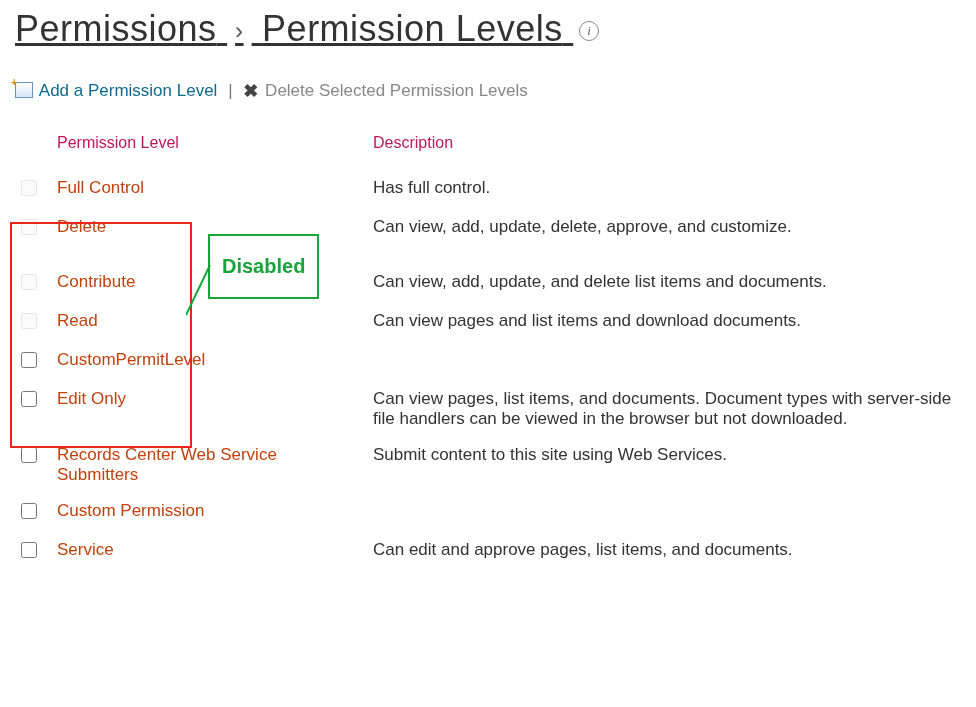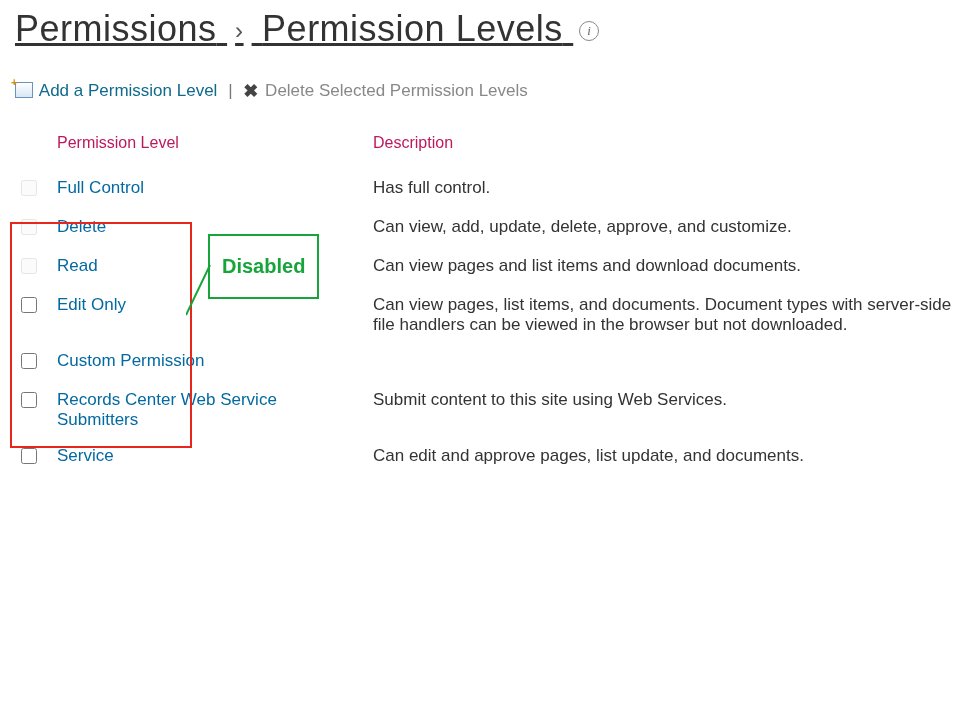--- a/index.html
+++ b/index.html
@@ -108,21 +108,21 @@
   }
   .tbl td.cb {
     width: 22px;
     padding-left: 6px;
     padding-right: 6px;
   }
   .tbl td.nm {
     width: 300px;
   }
   .tbl td.nm a {
-    color: #0369a1;
+    color: #c2410c;
     text-decoration: none;
     text-align: center;
   }
   input[type="checkbox"] {
     width: 16px;
     height: 16px;
     margin: 2px 0 0 0;
     accent-color: #555;
   }
   input[type="checkbox"]:disabled {
@@ -191,43 +191,53 @@
           <td class="cb"><input type="checkbox" disabled="" style=""></td>
           <td class="nm"><a href="#">Full Control</a></td>
           <td>Has full control.</td>
         </tr>
         <tr>
           <td class="cb"><input type="checkbox" disabled="" style=""></td>
           <td class="nm"><a href="#">Delete</a></td>
           <td>Can view, add, update, delete, approve, and customize.</td>
         </tr>
         <tr>
+          <td class="cb" style="padding-top: 24px;"><input type="checkbox" disabled="" style=""></td>
+          <td class="nm" style="padding-top: 24px;"><a href="#">Contribute</a></td>
+          <td style="padding-top: 24px;">Can view, add, update, and delete list items and documents.</td>
+        </tr>
+        <tr>
           <td class="cb"><input type="checkbox" disabled="" style=""></td>
           <td class="nm"><a href="#">Read</a></td>
           <td>Can view pages and list items and download documents.</td>
         </tr>
         <tr>
           <td class="cb"><input type="checkbox" style=""></td>
+          <td class="nm"><a href="#">CustomPermitLevel</a></td>
+          <td></td>
+        </tr>
+        <tr>
+          <td class="cb"><input type="checkbox" style=""></td>
           <td class="nm"><a href="#">Edit Only</a></td>
           <td>Can view pages, list items, and documents. Document types with server-side file handlers can be viewed in the browser but not downloaded.</td>
         </tr>
         <tr>
           <td class="cb"><input type="checkbox" style=""></td>
+          <td class="nm"><a href="#">Records Center Web Service Submitters</a></td>
+          <td>Submit content to this site using Web Services.</td>
+        </tr>
+        <tr>
+          <td class="cb"><input type="checkbox" style=""></td>
           <td class="nm"><a href="#">Custom Permission</a></td>
           <td></td>
         </tr>
         <tr>
           <td class="cb"><input type="checkbox" style=""></td>
-          <td class="nm"><a href="#">Records Center Web Service Submitters</a></td>
-          <td>Submit content to this site using Web Services.</td>
-        </tr>
-        <tr>
-          <td class="cb"><input type="checkbox" style=""></td>
           <td class="nm"><a href="#">Service</a></td>
-          <td>Can edit and approve pages, list update, and documents.</td>
+          <td>Can edit and approve pages, list items, and documents.</td>
         </tr>
       </tbody>
   </table>
 
   <div class="red-box"></div>
   <div class="green-box">Disabled</div>
   <svg class="green-line">
     <line x1="24" y1="0" x2="0" y2="50" stroke="#17a43b" stroke-width="2"></line>
   </svg>
 

